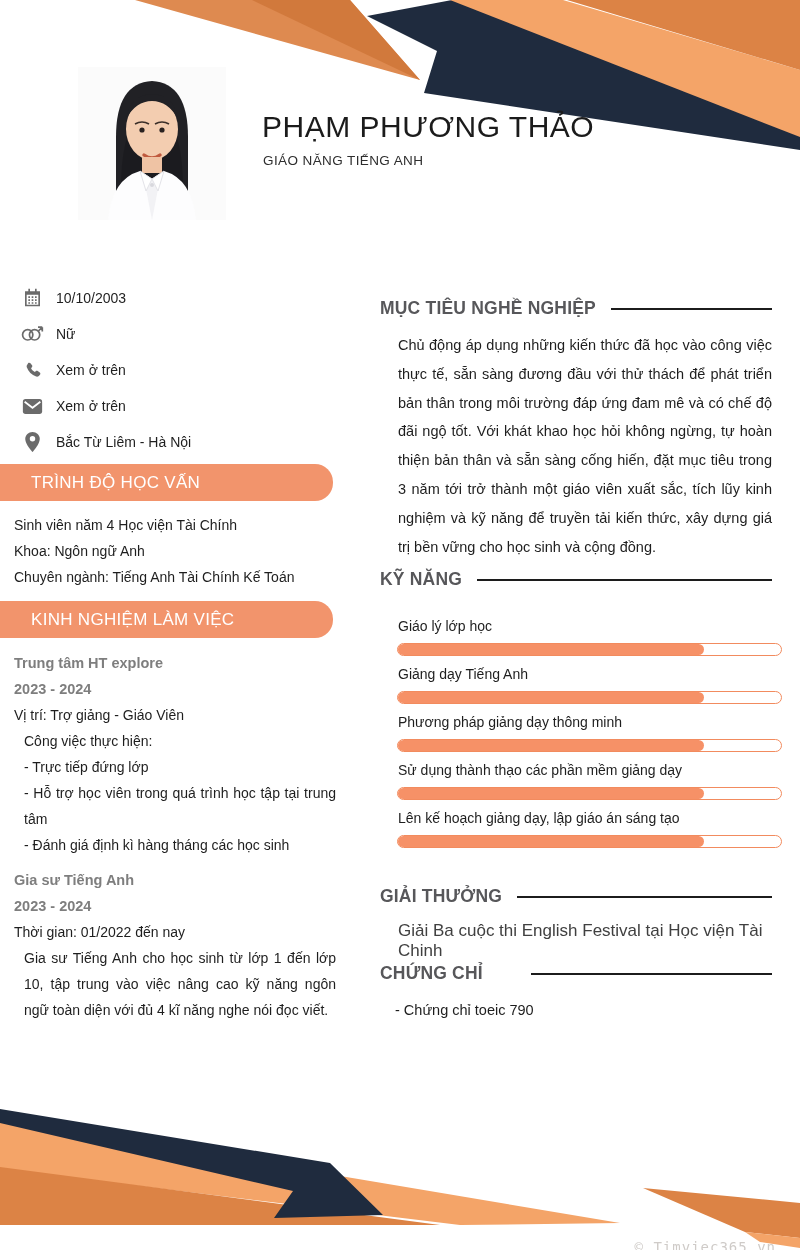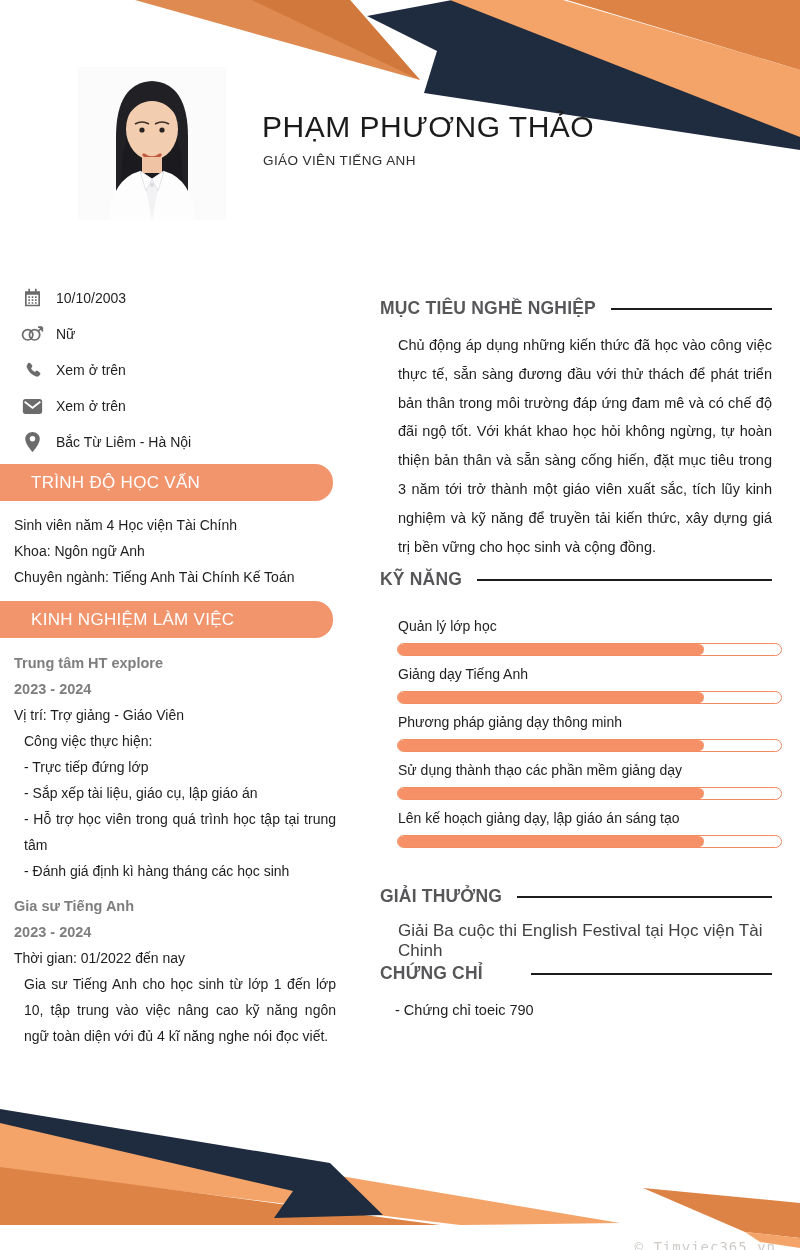--- a/index.html
+++ b/index.html
@@ -78,21 +78,21 @@
       <rect x="64" y="90" width="20" height="16" fill="#EFC3A4"></rect>
       <path d="M30,153 Q34,112 62,104 L74,112 L86,104 Q114,112 118,153 Z" fill="#FDFDFE"></path>
       <path d="M62,104 L74,112 L86,104 L80,122 L74,153 L68,122 Z" fill="#F2F2F5"></path>
       <path d="M62,104 L74,112 L68,124 Z" fill="#FFFFFF" stroke="#E3E3E8" stroke-width="1"></path>
       <path d="M86,104 L74,112 L80,124 Z" fill="#FFFFFF" stroke="#E3E3E8" stroke-width="1"></path>
       <circle cx="74" cy="118" r="2" fill="#D8D8DD"></circle>
     </svg>
   </div>
 
   <div class="name">PHẠM PHƯƠNG THẢO</div>
-  <div class="subtitle">GIÁO VIÊN TIẾNG ANH</div>
+  <div class="subtitle">GIÁO NĂNG TIẾNG ANH</div>
 
   <div class="contact">
     <div class="c-row">
       <span class="c-icon">
         <svg width="21" height="20" viewBox="0 0 24 24">
             <path fill="#6b6b6b" d="M7 1h2v3H7zM15 1h2v3h-2zM3 4h18v18H3zm2 4v12h14V8z"></path>
             <path fill="#6b6b6b" d="M7 10h2v2H7zm4 0h2v2h-2zm4 0h2v2h-2zM7 13.5h2v2H7zm4 0h2v2h-2zm4 0h2v2h-2zM7 17h2v2H7zm4 0h2v2h-2zm4 0h2v2h-2z"></path>
           </svg>
       </span>
       <span class="c-text">10/10/2003</span>
@@ -148,21 +148,20 @@
     <span>KINH NGHIỆM LÀM VIỆC</span>
   </div>
   <div class="exp-block">
     <div>
       <div class="emp">Trung tâm HT explore</div>
       <div class="emp">2023 - 2024</div>
       <div>Vị trí: Trợ giảng - Giáo Viên</div>
       <div class="indent">Công việc thực hiện:</div>
       <div class="jbullets indent">
         <div>- Trực tiếp đứng lớp</div>
-        <div>- Sắp xếp tài liệu, giáo cụ, lập giáo án</div>
         <div>- Hỗ trợ học viên trong quá trình học tập tại trung tâm</div>
         <div>- Đánh giá định kì hàng tháng các học sinh</div>
       </div>
     </div>
     <div class="job2">
       <div class="emp">Gia sư Tiếng Anh</div>
       <div class="emp">2023 - 2024</div>
       <div>Thời gian: 01/2022 đến nay</div>
       <div class="jdesc">Gia sư Tiếng Anh cho học sinh từ lớp 1 đến lớp 10, tập trung vào việc nâng cao kỹ năng ngôn ngữ toàn diện với đủ 4 kĩ năng nghe nói đọc viết.</div>
     </div>
@@ -174,21 +173,21 @@
       <span class="rule"></span>
     </div>
     <div class="objective-p">Chủ động áp dụng những kiến thức đã học vào công việc thực tế, sẵn sàng đương đầu với thử thách để phát triển bản thân trong môi trường đáp ứng đam mê và có chế độ đãi ngộ tốt. Với khát khao học hỏi không ngừng, tự hoàn thiện bản thân và sẵn sàng cống hiến, đặt mục tiêu trong 3 năm tới trở thành một giáo viên xuất sắc, tích lũy kinh nghiệm và kỹ năng để truyền tải kiến thức, xây dựng giá trị bền vững cho học sinh và cộng đồng.</div>
 
     <div class="sec-head" style="top:569px;">
       <span class="h">KỸ NĂNG</span>
       <span class="rule"></span>
     </div>
     <div class="skills">
       <div class="skill">
-        <span class="lbl">Quản lý lớp học</span>
+        <span class="lbl">Giáo lý lớp học</span>
         <div class="track">
             <div class="fill" style="width: 80%;"></div>
           </div>
       </div>
       <div class="skill">
         <span class="lbl">Giảng dạy Tiếng Anh</span>
         <div class="track">
             <div class="fill" style="width: 80%;"></div>
           </div>
       </div>

